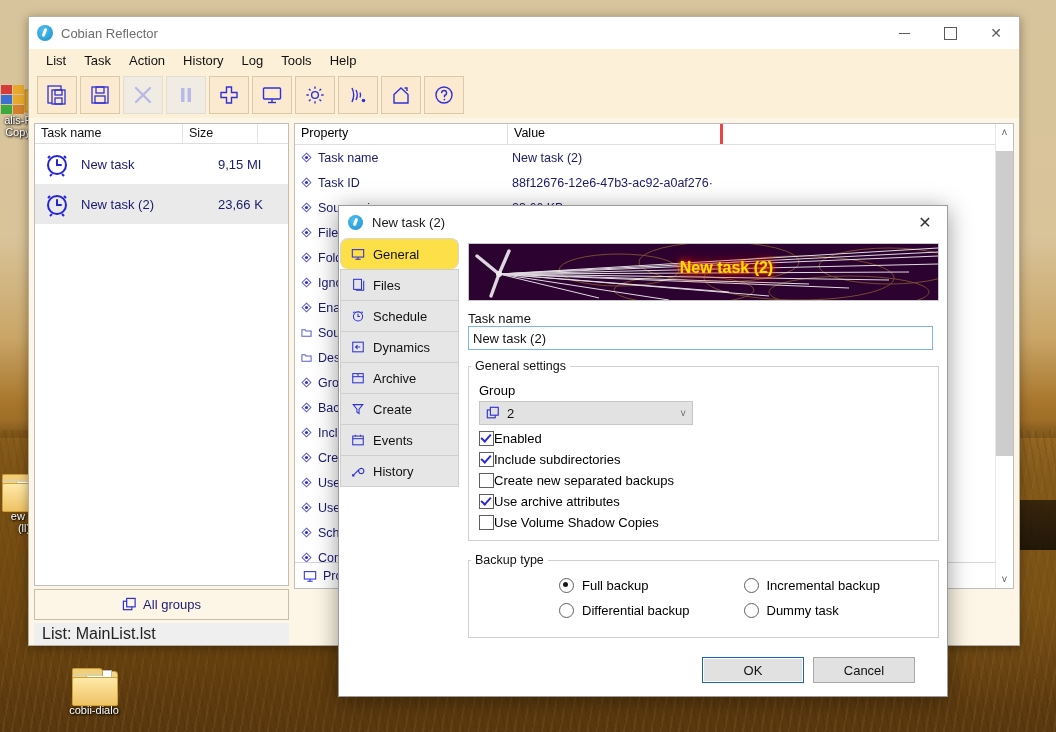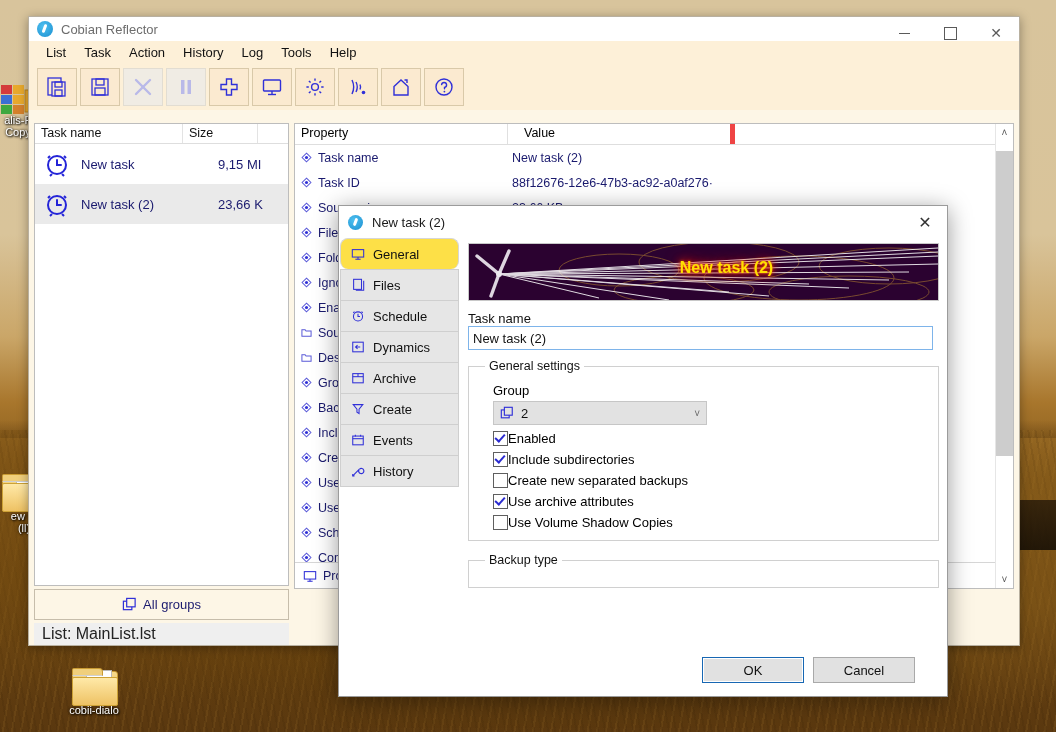--- a/index.html
+++ b/index.html
@@ -38,21 +38,21 @@
   .folder .page{position:absolute;left:14px;top:2px;width:24px;height:30px;background:#fff;border:1px solid #b9b9b9;}
   .folder .front{position:absolute;left:0;top:9px;width:44px;height:27px;border-radius:2px;
     background:linear-gradient(to bottom,#ffe9a8,#eec264);border:1px solid #cda236;}
 
   
   .blocks{width:36px;height:30px;margin:0 auto;position:relative;}
 
   
   #app{position:absolute;left:28px;top:16px;width:990px;height:628px;
     background:#fdf6e6;border:1px solid #b8b0a0;box-shadow:0 2px 10px rgba(0,0,0,.35);}
-  #titlebar{height:24px;background:#fff;display:flex;align-items:center;position:relative;}
+  #titlebar{height:32px;background:#fff;display:flex;align-items:center;position:relative;}
   #titlebar .ticon{width:16px;height:16px;border-radius:50%;
     background:radial-gradient(circle at 40% 35%,#4fc0f0,#1a8fd0);margin-left:8px;position:relative;}
   #titlebar .ticon::after{content:"";position:absolute;left:6px;top:3px;width:3px;height:9px;
     background:#fff;border-radius:2px;transform:rotate(20deg);}
   #titlebar .ttext{margin-left:8px;color:#6d6d6d;font-size:13px;}
   .wbtns{position:absolute;right:0;top:0;height:32px;display:flex;}
   .wbtn{width:46px;height:32px;display:flex;align-items:center;justify-content:center;color:#5a5a5a;font-size:14px;}
   .wbtn.min span{display:block;width:11px;height:1px;background:#5a5a5a;}
   .wbtn.max span{display:block;width:11px;height:11px;border:1px solid #5a5a5a;}
 
@@ -83,21 +83,21 @@
     display:flex;align-items:center;justify-content:center;gap:6px;color:#1a1a6e;font-size:13px;}
   #statusbar{height:22px;margin:3px 0 0 0;background:#efefef;display:flex;align-items:center;
     padding-left:8px;font-size:16px;color:#222;}
 
   
   #rightpane{flex:1;margin:5px 5px 0 5px;display:flex;flex-direction:column;min-width:0;}
   #propbox{flex:1;background:#fff;border:1px solid #bdbdbd;display:flex;flex-direction:column;min-height:0;}
   #prophdr{height:20px;display:flex;border-bottom:1px solid #dedede;font-size:12.5px;}
   #prophdr div{padding:2px 6px;}
   #prophdr .p1{width:200px;border-right:1px solid #e0e0e0;}
-  #prophdr .p2{width:200px;border-right:5px solid #ef4444;margin-left:10px;}
+  #prophdr .p2{width:200px;border-right:3px solid #ef4444;}
   #prophdr .p3{flex:1;}
   #proprows{flex:1;overflow:hidden;}
   .prow{height:25px;display:flex;align-items:center;font-size:12.5px;color:#1a1a6e;padding-left:6px;}
   .prow .pn{width:194px;margin-left:6px;}
   .prow .pv{flex:1;color:#1a1a6e;}
   #propfoot{height:25px;border-top:1px solid #d6d6d6;display:flex;align-items:center;
     padding-left:8px;gap:6px;color:#1a1a6e;font-size:12.5px;background:#fff;}
   #vscroll{width:17px;background:#fff;border-left:1px solid #e6e6e6;display:flex;flex-direction:column;}
   #vscroll .arr{height:17px;display:flex;align-items:center;justify-content:center;color:#555;font-size:10px;}
   #vscroll .track{flex:1;position:relative;background:#fff;}
@@ -126,21 +126,21 @@
   #banner{height:56px;width:469px;position:relative;overflow:hidden;
     background:#2b0230;border:1px solid #c8c8c8;}
   #banner .btext{position:absolute;left:0;right:0;top:15px;text-align:center;
     font-size:16px;font-weight:bold;color:#ffe000;
     text-shadow:0 0 8px #ff2a00,0 0 16px #d01000,0 0 3px #ff6a00;
     padding-left:46px;}
   .fieldlbl{margin-top:10px;font-size:13px;color:#111;}
   #taskname{width:455px;height:20px;border:1px solid #7eb4ea;background:#fff;
     padding:1px 4px;font-family:"Liberation Sans",sans-serif;font-size:13px;color:#111;}
 
-  fieldset{border:1px solid #d0d0d0;margin:9px 0 0 0;padding:6px 10px 10px 16px;}
+  fieldset{border:1px solid #d0d0d0;margin:9px 0 0 0;padding:6px 10px 10px 2px;}
   legend{font-size:12.5px;color:#111;padding:0 4px;}
   .grouplbl{margin:4px 0 3px 8px;font-size:13px;}
   #groupsel{margin-left:8px;width:200px;height:22px;background:#e2e2e2;border:1px solid #c6c6c6;
     display:flex;align-items:center;padding:0 6px;gap:7px;font-size:13px;color:#111;}
   #groupsel .caret{margin-left:auto;color:#666;font-size:10px;}
   .cbrow{display:flex;align-items:center;gap:0;margin:6px 0 0 8px;font-size:13px;}
   .cbox{width:13px;height:13px;border:1px solid #5f5f5f;background:#fff;position:relative;flex:none;}
   .cbox.on::after{content:"";position:absolute;left:3px;top:0px;width:4px;height:8px;
     border:solid #2b2bd0;border-width:0 2px 2px 0;transform:rotate(42deg);}
   .rgrid{display:flex;flex-wrap:wrap;padding-left:88px;}
@@ -643,20 +643,38 @@
           <span>Use archive attributes</span>
         </div>
         <div class="cbrow">
           <span class="cbox"></span>
           <span>Use Volume Shadow Copies</span>
         </div>
       </fieldset>
 
       <fieldset style="margin-top:12px;padding-bottom:14px;">
         <legend>Backup type</legend>
+        <div class="rgrid">
+          <div class="rrow">
+            <span class="radio on"></span>
+            <span>Full backup</span>
+          </div>
+          <div class="rrow">
+            <span class="radio"></span>
+            <span>Incremental backup</span>
+          </div>
+          <div class="rrow">
+            <span class="radio"></span>
+            <span>Differential backup</span>
+          </div>
+          <div class="rrow">
+            <span class="radio"></span>
+            <span>Dummy task</span>
+          </div>
+        </div>
       </fieldset>
     </div>
   </div>
 
   <div id="dlgfoot">
     <div class="dbtn" id="okbtn">OK</div>
     <div class="dbtn" id="cancelbtn">Cancel</div>
   </div>
 </div>
 

